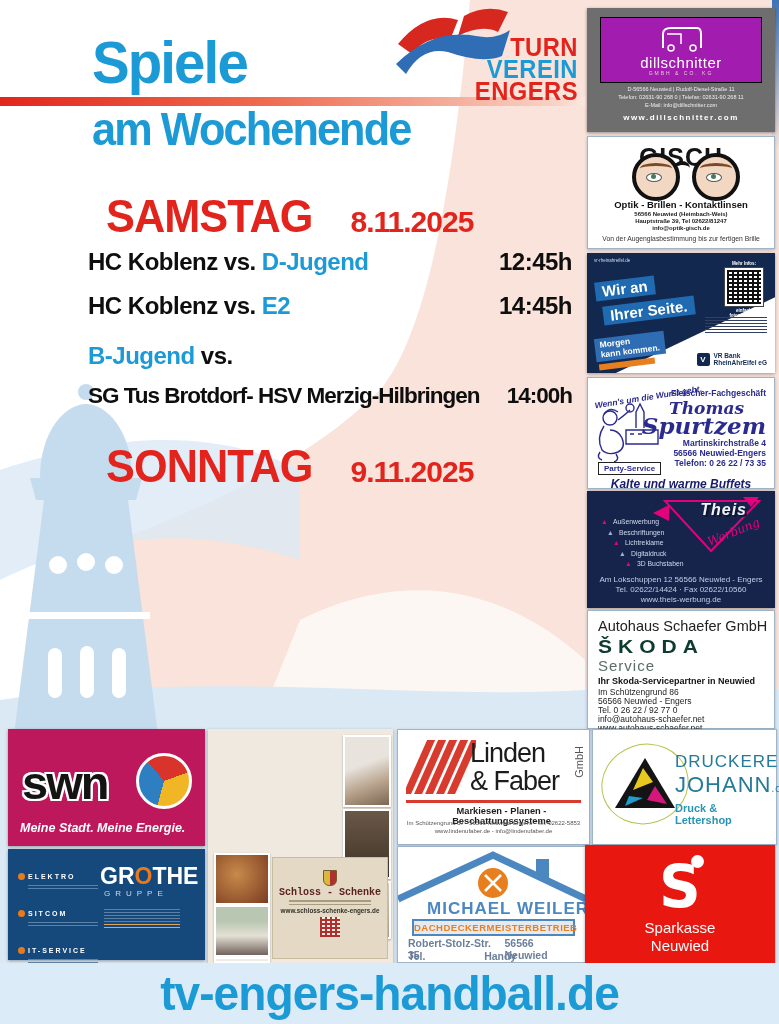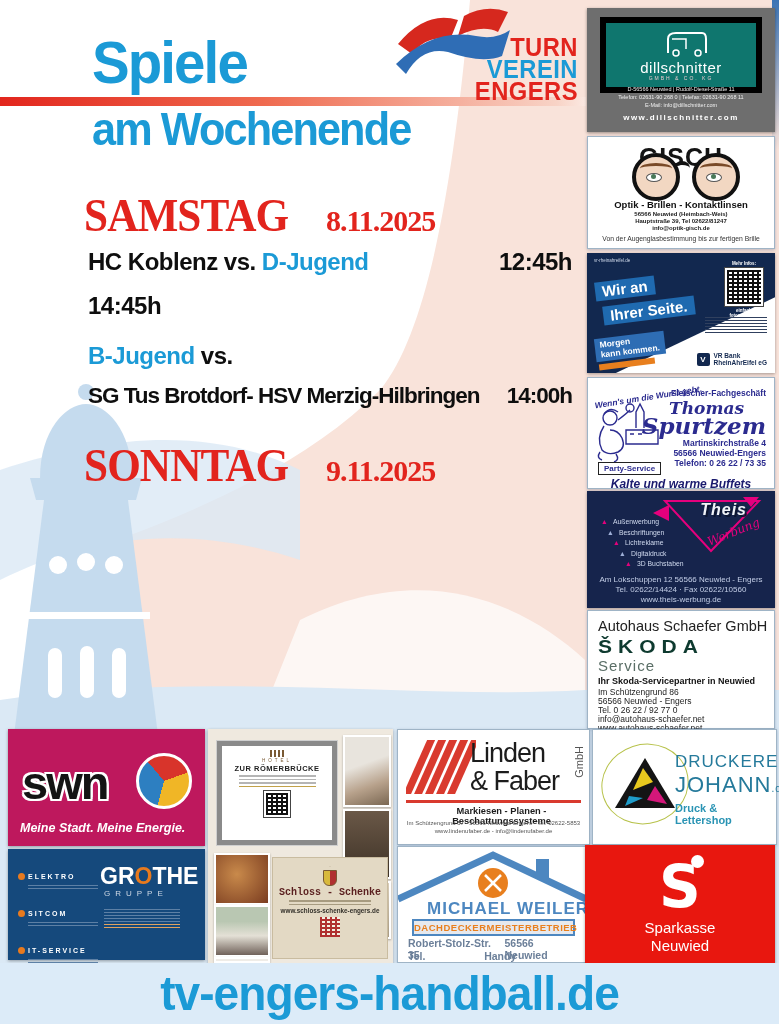--- a/index.html
+++ b/index.html
@@ -10,21 +10,21 @@
 
   
   .title1{left:92px;top:28px;font-size:60px;font-weight:bold;color:#1b9ad6;letter-spacing:-2px;transform:scaleX(.94);transform-origin:left;}
   .redbar{left:0;top:97px;width:586px;height:9px;background:linear-gradient(to right,#e2261d 0%,#ef6a4f 45%,#f8d3c6 95%,#fbe9e2 100%);}
   .title2{left:92px;top:102px;font-size:46px;font-weight:bold;color:#1b9ad6;letter-spacing:-2px;transform:scaleX(.94);transform-origin:left;}
 
   .club-words{left:410px;top:36px;width:168px;text-align:right;line-height:22px;font-weight:bold;font-size:25px;letter-spacing:.5px;transform:scaleX(.95);transform-origin:right;}
   .club-words .red{color:#e2241d;} .club-words .blu{color:#1b9ad6;}
 
   
-  .dayhead{left:84px;display:flex;align-items:baseline;gap:20px;color:#e2241d;font-weight:bold;font-family:Liberation Serif, serif;}
+  .dayhead{left:106px;display:flex;align-items:baseline;gap:20px;color:#e2241d;font-weight:bold;}
   .dayhead .dname{font-size:47px;letter-spacing:-1px;transform:scaleX(.92);transform-origin:left;}
   .dayhead .ddate{font-size:30px;letter-spacing:-1px;}
   .grow{left:88px;width:484px;display:flex;justify-content:space-between;align-items:baseline;
         font-size:24px;font-weight:bold;color:#0e0e0e;letter-spacing:-.5px;}
   .grow .blue{color:#1b9ad6;}
   .grow.tight{font-size:22.5px;letter-spacing:-1px;}
   .gline{left:88px;font-size:24px;font-weight:bold;color:#0e0e0e;letter-spacing:-.5px;}
   .gline .blue{color:#1b9ad6;}
 
   
@@ -35,21 +35,21 @@
   .adr{left:587px;width:188px;box-sizing:border-box;}
   .white-ad{background:#ffffff;border:1px solid #9fb4c6;box-shadow:0 1px 3px rgba(60,90,130,.35);}
   .qr{background:
       repeating-linear-gradient(0deg,#111 0 2px,transparent 2px 4px),
       repeating-linear-gradient(90deg,#111 0 2px,transparent 2px 5px),#fff;
       border:2px solid #fff;outline:1px solid #444;}
   .bar{background:#9aa4ad;height:2px;margin:2px 0;}
 
   
   .dill{top:8px;height:124px;background:#6e6e6e;box-shadow:0 1px 3px rgba(0,0,0,.4);}
-  .dill .redcard{position:absolute;left:13px;top:9px;right:13px;height:64px;background:#0f766e;border:6px solid #000000;}
+  .dill .redcard{position:absolute;left:13px;top:9px;right:13px;height:64px;background:#a21caf;border:1px solid #000000;}
   .dill .brand{position:absolute;left:0;right:0;top:36px;text-align:center;color:#fff;font-size:15px;letter-spacing:.5px;}
   .dill .sub{position:absolute;left:0;right:0;top:52px;text-align:center;color:#e8c9cd;font-size:5px;letter-spacing:2px;}
   .dill .line{position:absolute;left:0;right:0;text-align:center;color:#efefef;font-size:5.5px;}
   .dill .url{position:absolute;left:0;right:0;top:105px;text-align:center;color:#fff;font-size:8px;font-weight:bold;letter-spacing:1.5px;}
 
   
   .gisch{top:136px;height:113px;}
   .gisch .name{position:absolute;left:0;right:0;top:6px;text-align:center;font-size:25px;font-weight:bold;color:#141414;letter-spacing:1px;}
   .lens{position:absolute;width:40px;height:40px;border:4px solid #111;border-radius:50%;background:#f2d7c2;top:16px;}
   .lens .brow{position:absolute;left:4px;right:4px;top:6px;height:8px;border-top:3px solid #7a4a28;border-radius:50%;}
@@ -218,20 +218,21 @@
     <span class="dname">SAMSTAG</span>
     <span class="ddate">8.11.2025</span>
   </div>
 
   <div class="abs grow" style="top:248px;">
     <span><span>HC Koblenz vs. </span><span class="blue">D-Jugend</span></span>
     <span>12:45h</span>
   </div>
 
   <div class="abs grow" style="top:292px;">
+    <span><span>HC Koblenz vs. </span><span class="blue">E2</span></span>
     <span>14:45h</span>
   </div>
 
   <div class="abs gline" style="top:342px;">
     <span class="blue">B-Jugend</span><span> vs.</span>
   </div>
   <div class="abs grow tight" style="top:383px;gap:8px;">
     <span>SG Tus Brotdorf- HSV Merzig-Hilbringen</span>
     <span>14:00h</span>
   </div>
@@ -390,30 +391,20 @@
         <div class="bar"></div>
         <div class="bar"></div>
         <div class="bar"></div>
         <div class="bar"></div>
       <div class="bar" style="background:#e0a25e;"></div>
         <div class="bar" style="background:#e0a25e;"></div>
     </div>
   </div>
 
   <div class="abs collage">
-    <div class="hcard">
-      <div class="mark"></div>
-      <div class="hl">HOTEL</div>
-      <div class="hn">ZUR RÖMERBRÜCKE</div>
-      <div class="bar"></div>
-        <div class="bar"></div>
-        <div class="bar"></div>
-        <div class="bar gold"></div>
-      <div class="hqr qr"></div>
-    </div>
     <div class="ph" style="left:135px;top:6px;width:44px;height:68px;background:linear-gradient(160deg,#e8e4dd 40%,#b7a18b 70%,#7a6752);"></div>
     <div class="ph" style="left:135px;top:80px;width:44px;height:66px;background:linear-gradient(#6a5847,#3e3227);"></div>
     <div class="ph" style="left:135px;top:152px;width:44px;height:54px;background:linear-gradient(#d9cdb9,#a89a82);"></div>
     <div class="ph" style="left:6px;top:124px;width:52px;height:48px;background:radial-gradient(circle at 40% 40%,#c98a4b,#7a3c20);"></div>
     <div class="ph" style="left:6px;top:176px;width:52px;height:48px;background:linear-gradient(#b9c7b2 30%,#e4e0d6 60%,#70625a);"></div>
     <div class="ph" style="left:6px;top:228px;width:52px;height:2px;background:#efece7;"></div>
     <div class="scard">
       <div class="sl">·</div>
       <div class="crest"></div>
       <div class="sn">Schloss - Schenke</div>

